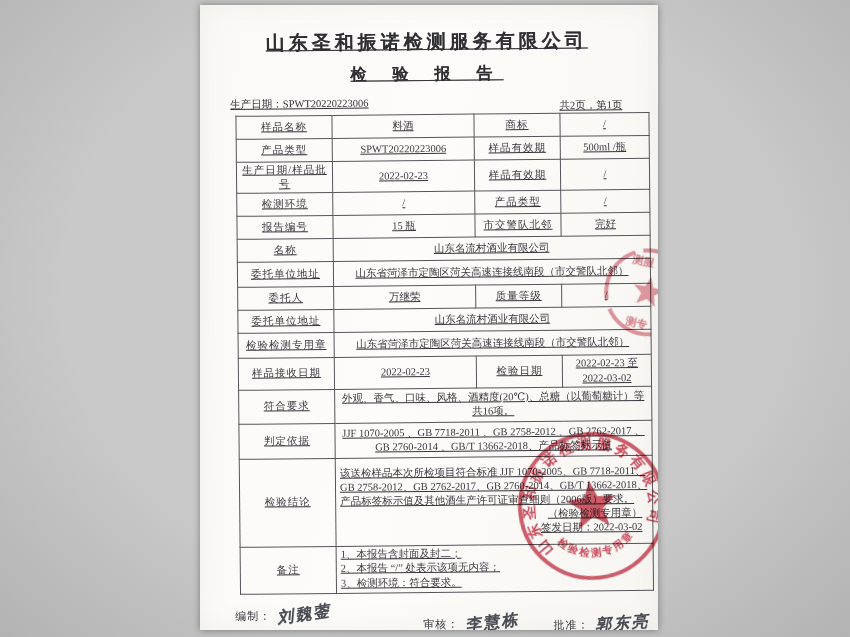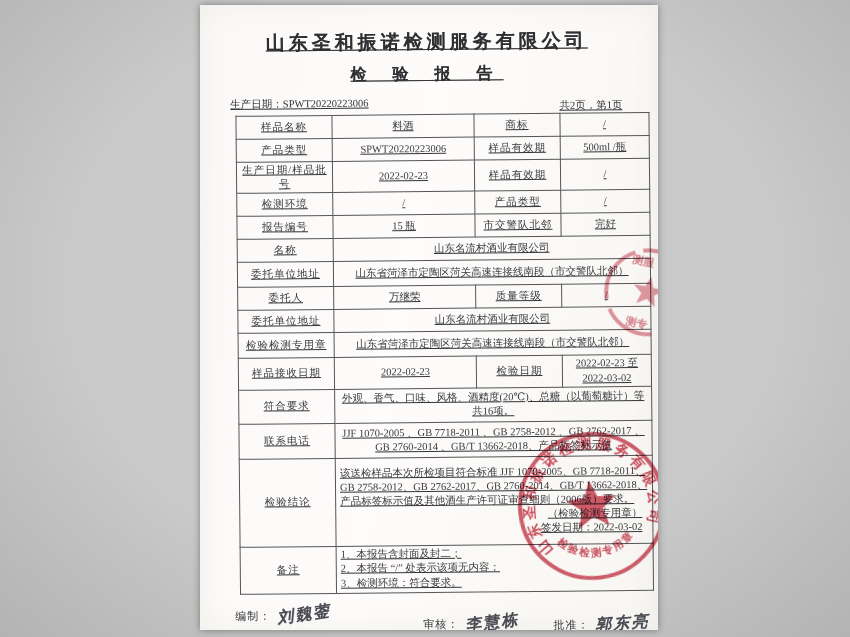--- a/index.html
+++ b/index.html
@@ -127,21 +127,21 @@
         <td class="lbl">样品接收日期</td>
         <td>2022-02-23</td>
         <td class="lbl">检验日期</td>
         <td>2022-02-23 至 2022-03-02</td>
       </tr>
       <tr class="h4">
         <td class="lbl">符合要求</td>
         <td colspan="3" class="left-text">外观、香气、口味、风格、酒精度(20℃)、总糖（以葡萄糖计）等共16项。</td>
       </tr>
       <tr class="h5">
-        <td class="lbl">联系电话</td>
+        <td class="lbl">判定依据</td>
         <td colspan="3" class="left-text">JJF 1070-2005 、GB 7718-2011 、GB 2758-2012 、GB 2762-2017 、GB 2760-2014 、GB/T 13662-2018、产品标签标示值</td>
       </tr>
       <tr class="h6">
         <td class="lbl">检验结论</td>
         <td colspan="3" class="left-text">
           <div class="concl-cell">
             <div>该送检样品本次所检项目符合标准 JJF 1070-2005、GB 7718-2011、GB 2758-2012、GB 2762-2017、GB 2760-2014、GB/T 13662-2018、产品标签标示值及其他酒生产许可证审查细则（2006版）要求。</div>
             <div class="concl-spacer"></div>
             <div class="concl-right">（检验检测专用章）</div>
             <div class="concl-right">签发日期：2022-03-02</div>

